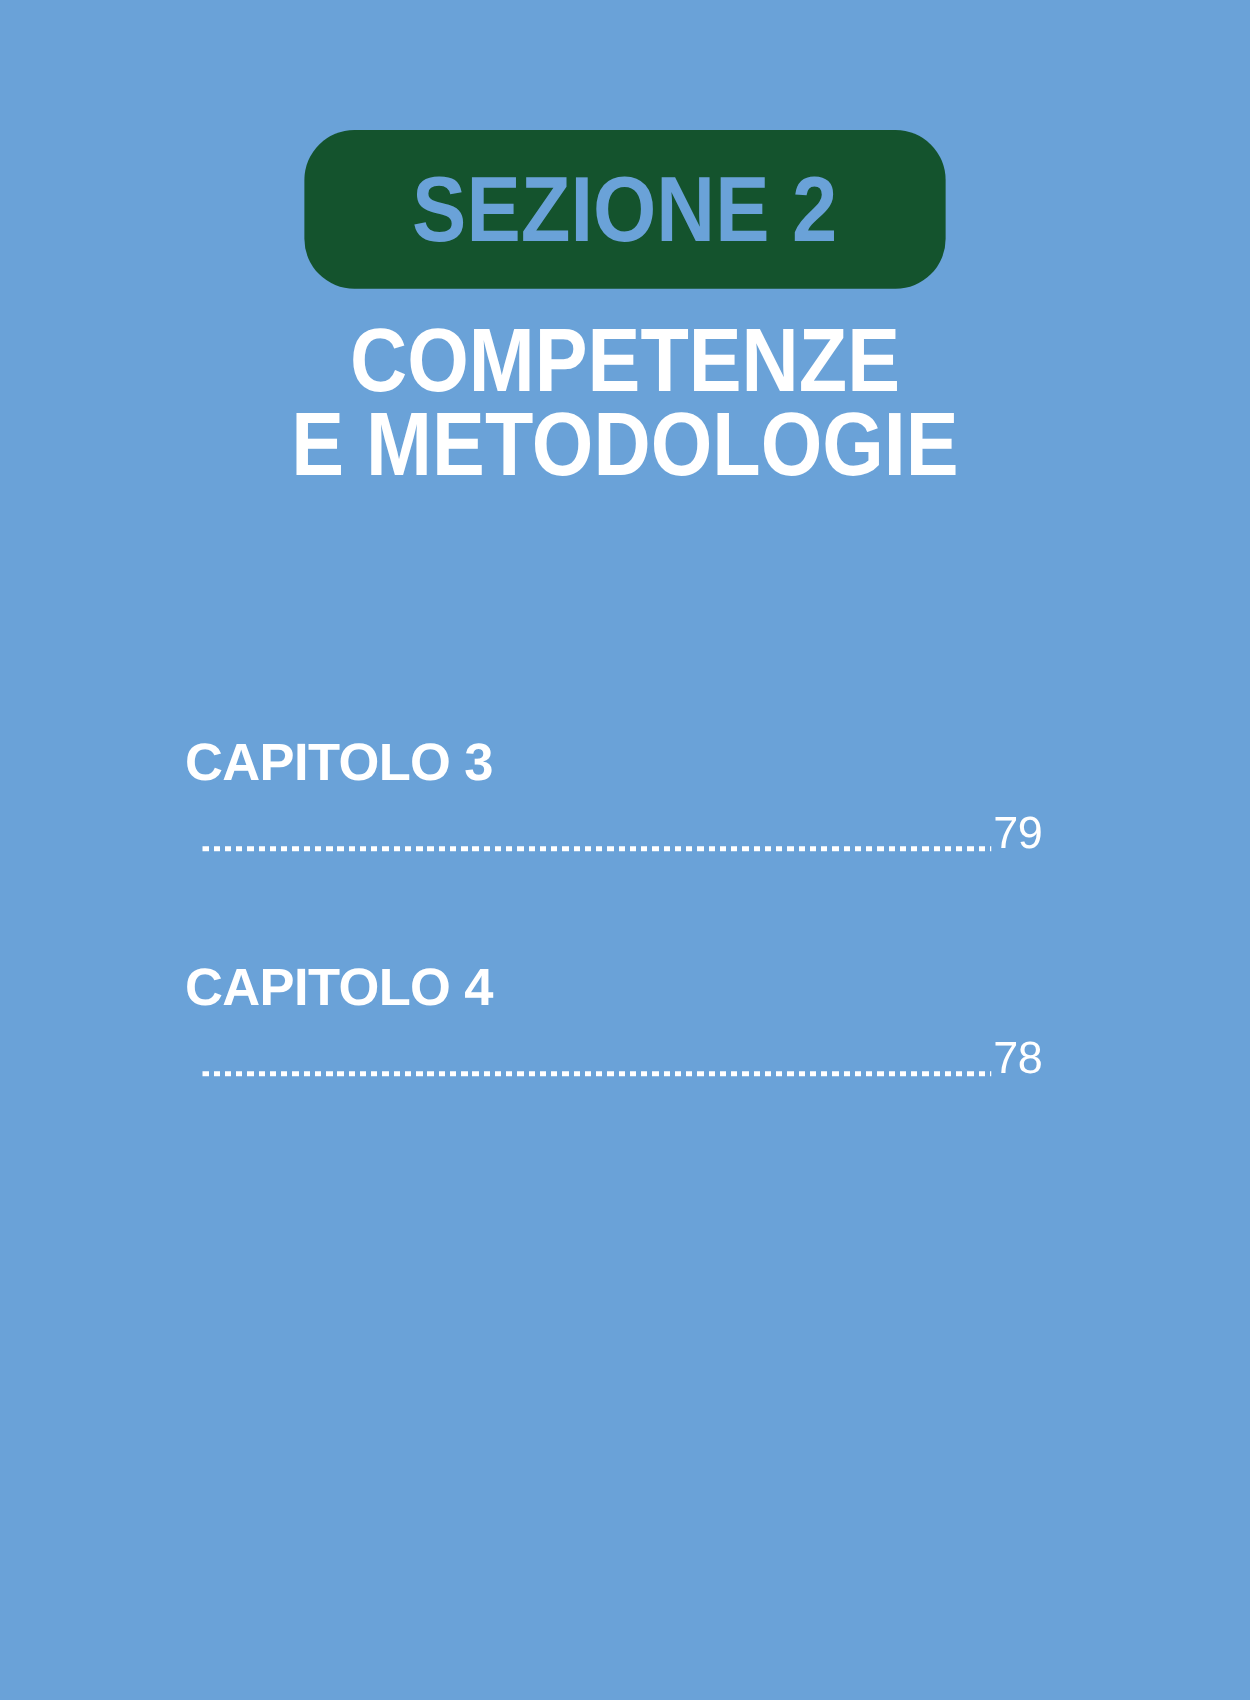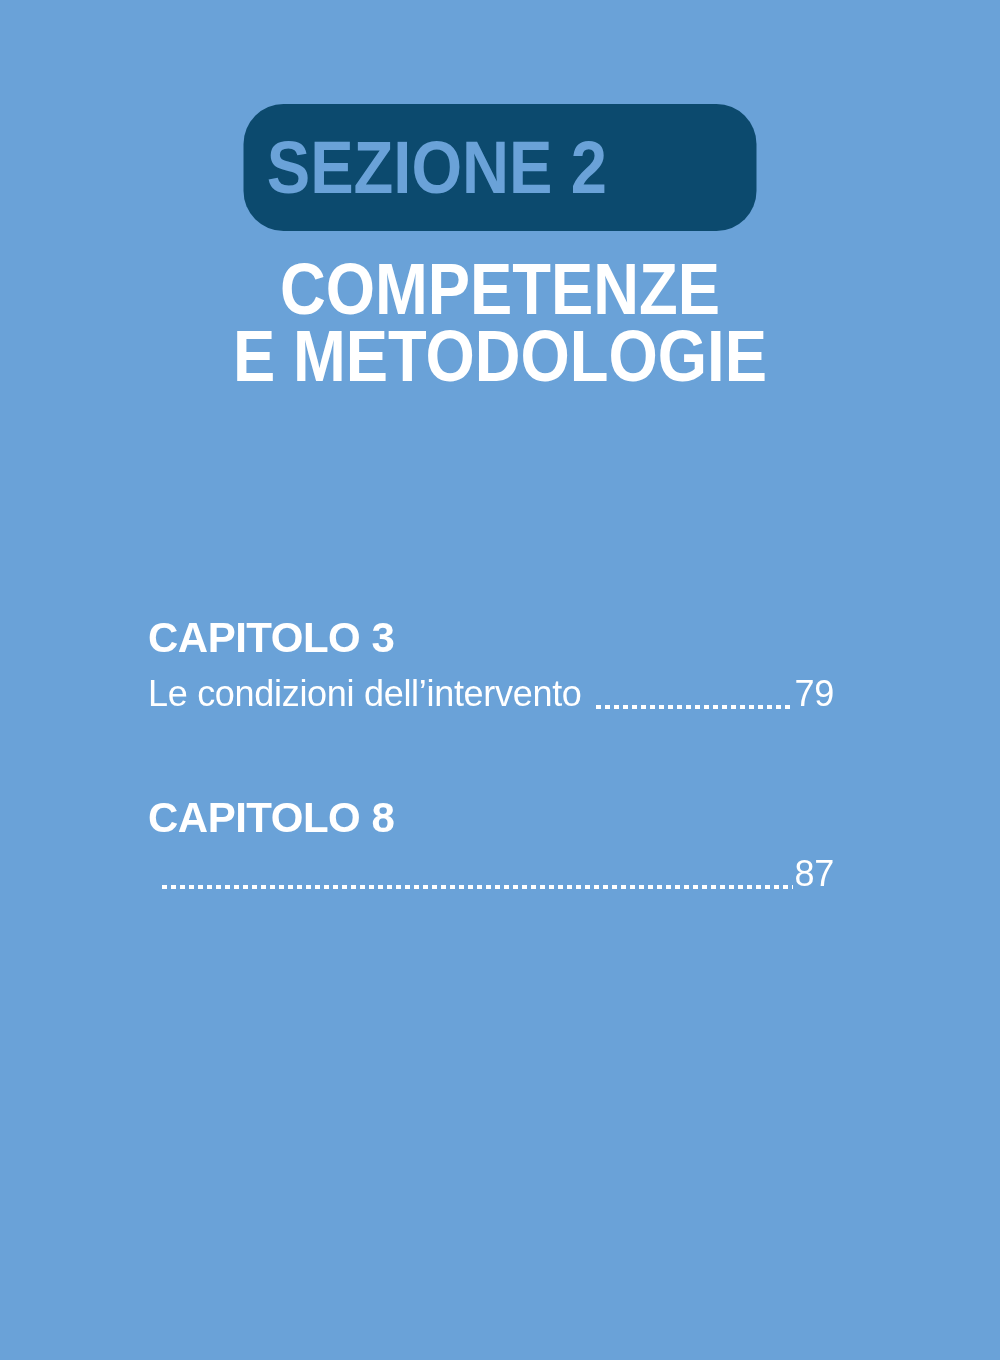--- a/index.html
+++ b/index.html
@@ -14,25 +14,25 @@
     font-family: "Liberation Sans", sans-serif;
     overflow: hidden;
   }
   .section-badge {
     position: absolute;
     top: 104px;
     left: 50%;
     transform: translateX(-50%);
     width: 513px;
     height: 127px;
-    background: #0c4a6e;
+    background: #14532d;
     border-radius: 40px;
     display: flex;
     align-items: center;
-    justify-content: flex-start;
+    justify-content: center;
   }
   .section-badge-label {
     color: #6aa2d8;
     font-size: 74px;
     font-weight: bold;
     letter-spacing: 0px;
     transform: scaleX(0.88);
     white-space: nowrap;
   }
   .main-title {
@@ -49,21 +49,20 @@
     transform-origin: 50% 0;
   }
   .chapters {
     position: absolute;
     left: 148px;
     top: 588px;
     width: 686px;
   }
   .chapter {
     margin-bottom: 80px;
-    margin-top: 28px;
   }
   .chapter-heading {
     color: #ffffff;
     font-size: 42px;
     font-weight: bold;
     letter-spacing: -0.5px;
     line-height: 44px;
     margin: 0 0 12px 0;
   }
   .toc-row {
@@ -99,27 +98,26 @@
 <div class="main-title">
   <div>COMPETENZE</div>
   <div>E METODOLOGIE</div>
 </div>
 
 <div class="chapters">
 
   <div class="chapter">
     <h2 class="chapter-heading">CAPITOLO 3</h2>
     <div class="toc-row">
-      <span class="toc-title">Le condizioni dell’intervento</span>
       <span class="toc-leader"></span>
       <span class="toc-page">79</span>
     </div>
   </div>
 
   <div class="chapter">
-    <h2 class="chapter-heading">CAPITOLO 8</h2>
+    <h2 class="chapter-heading">CAPITOLO 4</h2>
     <div class="toc-row">
       <span class="toc-leader"></span>
-      <span class="toc-page">87</span>
+      <span class="toc-page">78</span>
     </div>
   </div>
 
 </div>
 
 </body></html>

